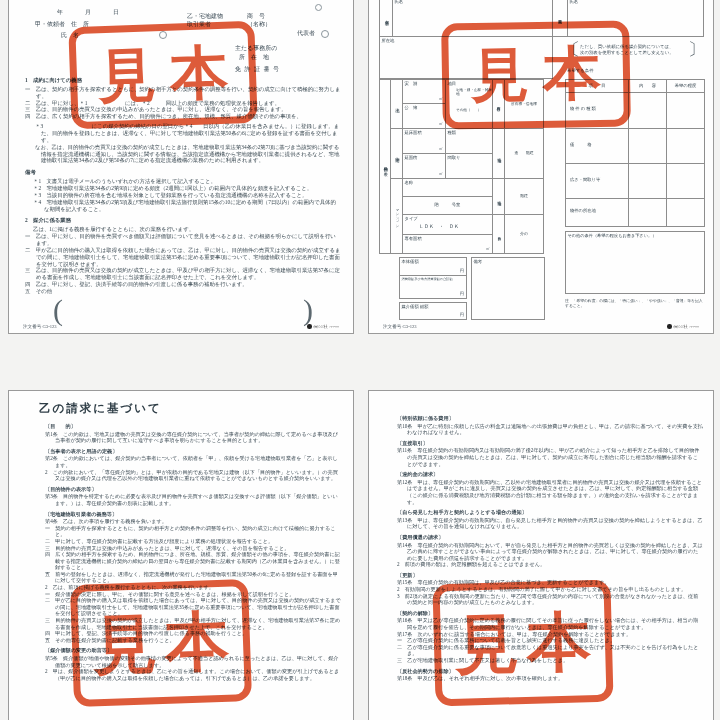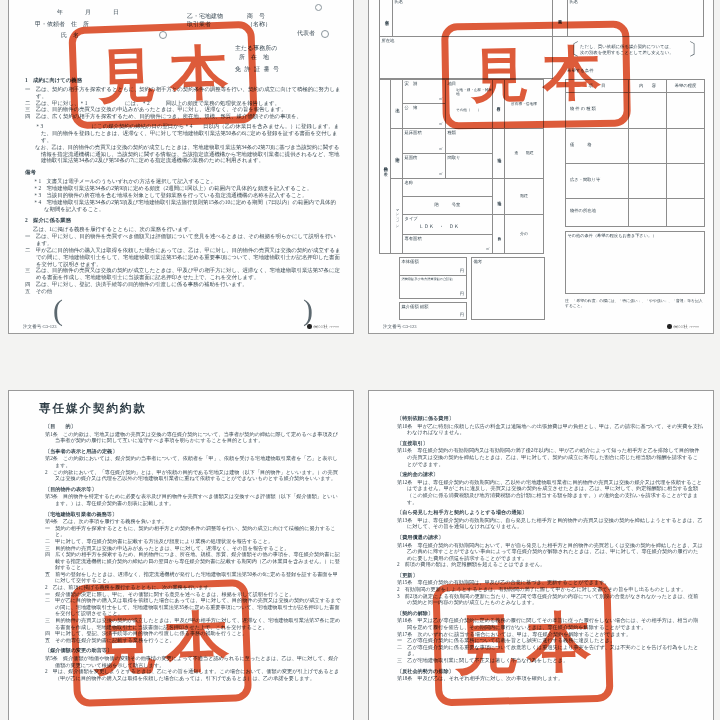--- a/index.html
+++ b/index.html
@@ -273,21 +273,21 @@
       <span class="small-foot">注文番号 G3-123</span>
       <span class="pub">
         <span class="dot"></span>
         <span>㈱○○社</span>
         <span style="font-size:3.4px;color:#666;">□□-□□</span>
       </span>
     </div>
   </div>
 
   <div class="page" id="page-bl">
-    <div class="law-title">専任媒介契約約款</div>
+    <div class="law-title">乙の請求に基づいて</div>
     <div class="lawbody" style="left:36px;right:12px;top:28px;">
 
         <div class="clause">
           <p class="c-head">〔目　　的〕</p>
           <div>
 
           <p class="c-para">第1条　この約款は、宅地又は建物の売買又は交換の専任媒介契約について、当事者が契約の締結に際して定めるべき事項及び当事者が契約の履行に関して互いに遵守すべき事項を明らかにすることを目的とします。</p>
           </div>
         </div>
 

